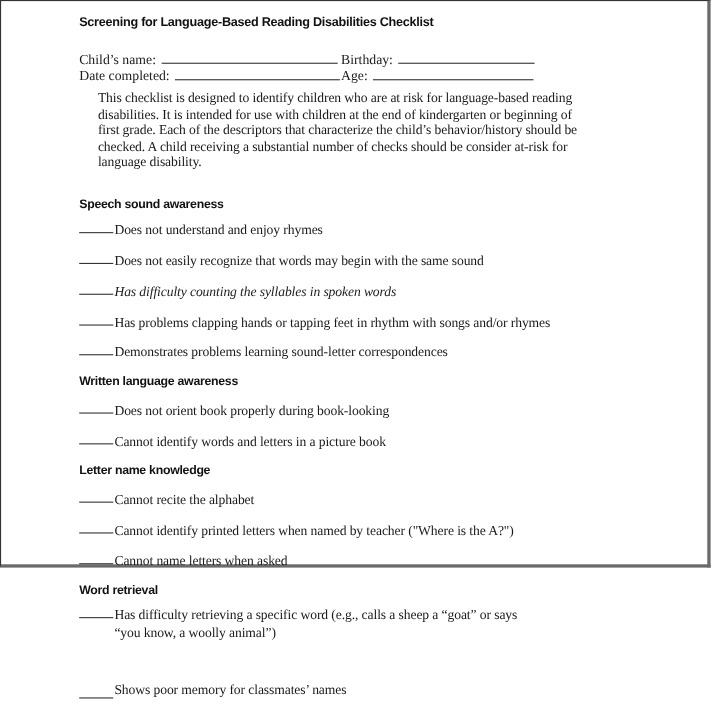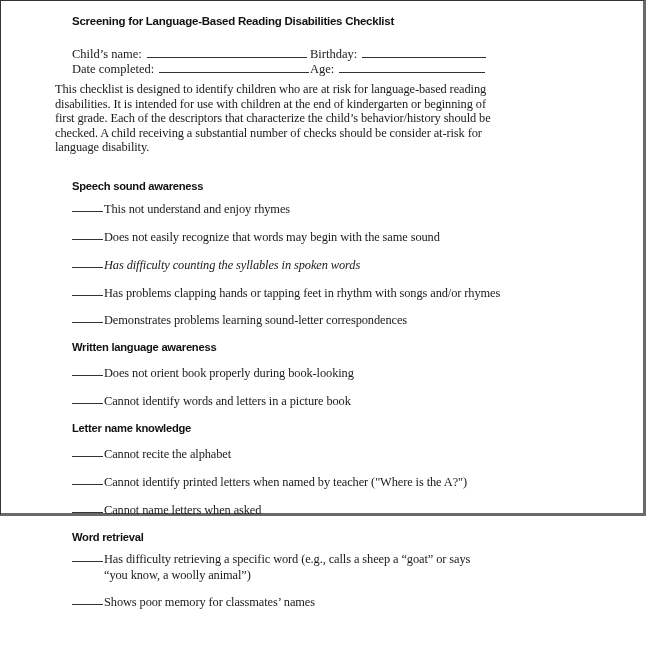--- a/index.html
+++ b/index.html
@@ -48,21 +48,21 @@
       align-items: baseline;
     }
     .field .label { margin-right: 5px; }
     .field .line {
       display: inline-block;
       border-bottom: 1px solid #333;
       height: 10px;
     }
     .intro {
       position: absolute;
-      left: 54px;
+      left: 88px;
       top: 81px;
       width: 440px;
       font-size: 12.4px;
       line-height: 14.6px;
       letter-spacing: -0.1px;
       margin: 0;
     }
     .section-heading {
       position: absolute;
       left: 71px;
@@ -117,21 +117,21 @@
     <span class="label">Age:</span>
     <span class="line" style="width:146px;"></span>
   </div>
 
   <p class="intro">This checklist is designed to identify children who are at risk for language-based reading disabilities. It is intended for use with children at the end of kindergarten or beginning of first grade. Each of the descriptors that characterize the child’s behavior/history should be checked. A child receiving a substantial number of checks should be consider at-risk for language disability.</p>
 
   <div class="section-heading" style="top:179px;">Speech sound awareness</div>
 
   <div class="item" style="top:200px;">
     <span class="blank"></span>
-    <span class="text">This not understand and enjoy rhymes</span>
+    <span class="text">Does not understand and enjoy rhymes</span>
   </div>
   <div class="item" style="top:228px;">
     <span class="blank"></span>
     <span class="text" style="width:420px;">Does not easily recognize that words may begin with the same sound</span>
   </div>
   <div class="item" style="top:256px;font-style:italic;">
     <span class="blank"></span>
     <span class="text">Has difficulty counting the syllables in spoken words</span>
   </div>
   <div class="item" style="top:284px;">
@@ -168,18 +168,18 @@
     <span class="blank"></span>
     <span class="text">Cannot name letters when asked</span>
   </div>
 
   <div class="section-heading" style="top:530px;">Word retrieval</div>
 
   <div class="item" style="top:550px;">
     <span class="blank"></span>
     <span class="text" style="width:372px;">Has difficulty retrieving a specific word (e.g., calls a sheep a “goat” or says “you know, a woolly animal”)</span>
   </div>
-  <div class="item" style="top:593px;">
+  <div class="item" style="top:618px;align-items:flex-end;">
     <span class="blank"></span>
     <span class="text">Shows poor memory for classmates’ names</span>
   </div>
 
 </div>
 
 </body></html>

